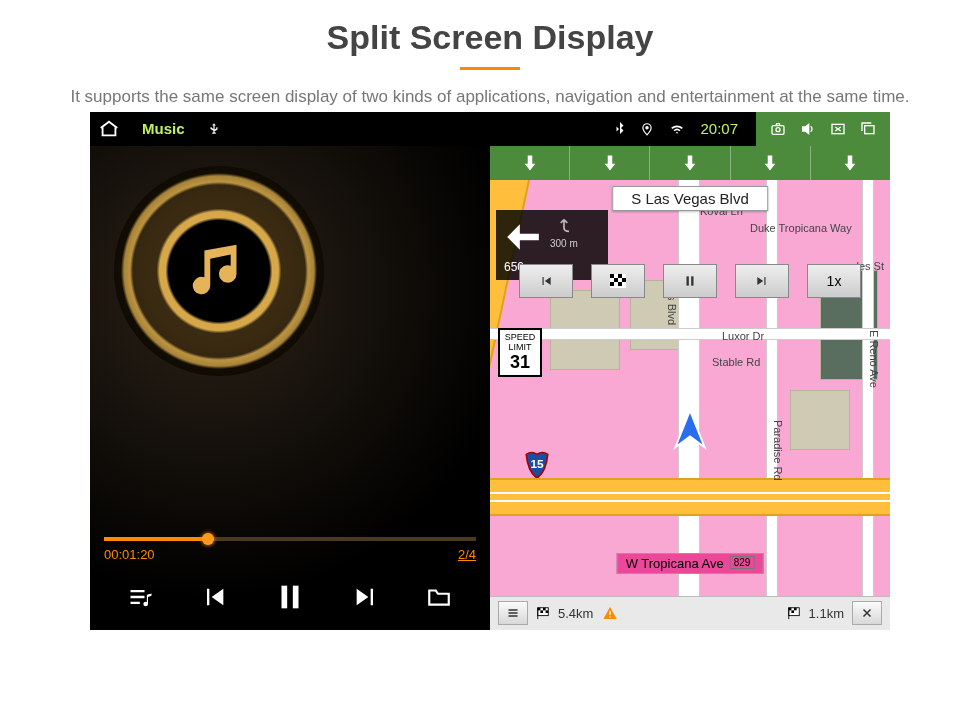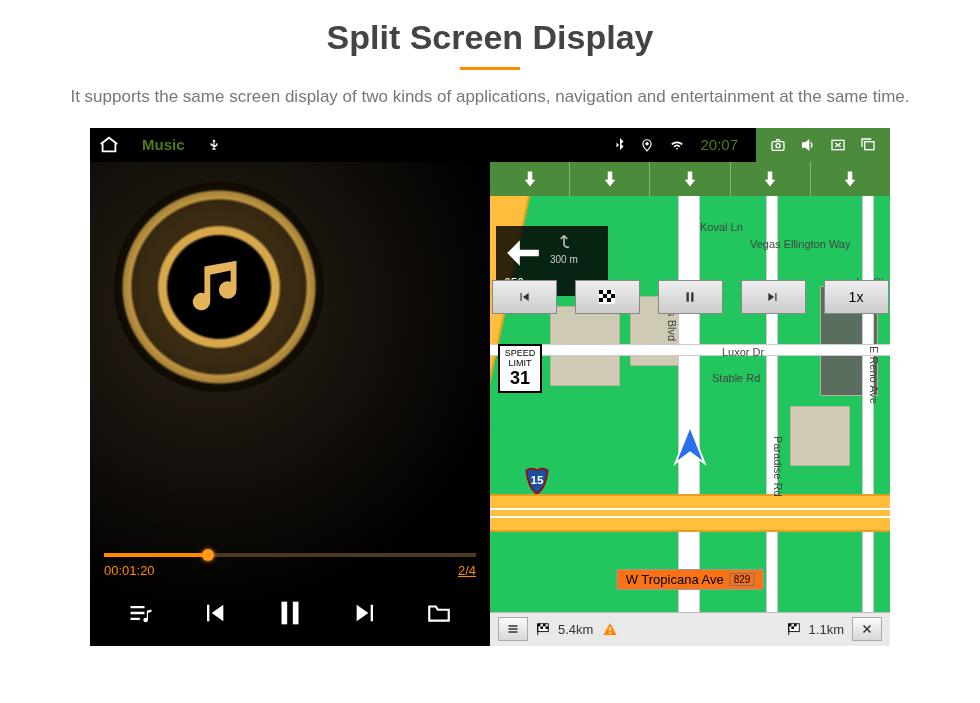--- a/index.html
+++ b/index.html
@@ -22,39 +22,39 @@
     height: 3px;
     background: #ff8a00;
     margin: 10px auto 14px;
   }
   .page-subtitle {
     text-align: center;
     font-size: 17px;
     color: #777;
     line-height: 1.5;
     max-width: 900px;
-    margin: 0 auto 18px;
+    margin: 0 auto 2px;
   }
 
   
   .device {
     width: 800px;
     height: 518px;
     margin: 0 auto;
     background: #000;
     position: relative;
     overflow: hidden;
   }
 
   
   .statusbar {
     height: 34px;
     display: flex;
     align-items: center;
-    color: #4d7c0f;
+    color: #bef264;
     font-size: 15px;
     padding: 5px 8px;
     gap: 18px;
   }
   .statusbar .left { display: flex; align-items: center; gap: 22px; }
   .statusbar .spacer { flex: 1; }
   .statusbar .right { display: flex; align-items: center; gap: 14px; }
   .sysicons {
     display: flex;
     align-items: center;
@@ -190,33 +190,33 @@
 
   .route-controls {
     position:absolute;
     top:118px;
     left:0; right:0;
     display:flex;
     justify-content:center;
     gap:18px;
   }
   .rc-btn {
-    width:65px; height:34px;
+    width:54px; height:34px;
     background:linear-gradient(#eee,#ccc);
     border:1px solid #888;
     display:flex; align-items:center; justify-content:center;
     font-size:14px;
     cursor:pointer;
   }
 
   
   .map {
     position:absolute;
     inset:34px 0 34px 0;
-    background:#22c55e;
+    background:#f9a8d4;
     overflow:hidden;
   }
   .road-main-h {
     position:absolute; left:0; right:0;
     height:38px;
     background:#ffbf3c;
     border-top:2px solid #e0a020;
     border-bottom:2px solid #e0a020;
   }
   .road-main-h::before, .road-main-h::after{
@@ -267,23 +267,23 @@
 
   .pos-arrow {
     position:absolute;
     left:50%; top:60%;
     transform:translate(-50%,-50%);
   }
 
   .tropicana-sign {
     position:absolute;
     bottom:56px; left:50%; transform:translateX(-50%);
-    background:#f97316; border:1px solid #999;
+    background:#ec4899; border:1px solid #999;
     padding:2px 8px; font-size:13px;
-    display:flex; align-items:center; gap:6px;
+    display:flex; align-items:flex-start; gap:6px;
     white-space:nowrap;
   }
   .tropicana-sign .tag {
     border:1px solid #777; font-size:10px; padding:0 3px;
   }
 
   .nav-bottombar {
     position:absolute;
     left:0; right:0; bottom:0;
     height:34px;
@@ -486,21 +486,21 @@
         <div class="road-v" style="left:188px"></div>
         <div class="road-v" style="left:276px; width:12px"></div>
         <div class="road-v" style="left:372px; width:12px"></div>
 
         <div style="position:absolute; left:-20px; top:0; width:60px; bottom:0; background:#ffbf3c; border-left:2px solid #e0a020; border-right:2px solid #e0a020; transform:skewX(-12deg); transform-origin:top"></div>
 
         <div class="road-main-h" style="bottom:80px"></div>
         <div style="position:absolute; left:0; right:0; top:148px; height:12px; background:#fff; border-top:1px solid #ccc; border-bottom:1px solid #ccc"></div>
 
         <span class="map-label" style="left:210px; top:25px">Koval Ln</span>
-        <span class="map-label" style="left:260px; top:42px">Vegas Ellington Way</span>
+        <span class="map-label" style="left:260px; top:42px">Duke Tropicana Way</span>
         <span class="map-label" style="right:6px; top:80px">les St</span>
         <span class="map-label vert" style="left:176px; top:90px">Vegas Blvd</span>
         <span class="map-label" style="left:232px; top:150px">Luxor Dr</span>
         <span class="map-label" style="left:222px; top:176px">Stable Rd</span>
         <span class="map-label vert" style="right:10px; top:150px">E Reno Ave</span>
         <span class="map-label vert" style="left:282px; top:240px">Paradise Rd</span>
 
         <span class="shield ico">
           <svg width="26" height="28" viewBox="0 0 24 26">
               <path d="M2 4c3-2 7-2 10 0 3-2 7-2 10 0-1 10-4 18-10 22C6 22 3 14 2 4z" fill="#1b4ea0" stroke="#a00" stroke-width="1.5"></path>
@@ -508,20 +508,21 @@
             </svg>
         </span>
 
         <span class="pos-arrow ico">
           <svg width="44" height="44" viewBox="0 0 24 24">
               <path d="M12 2l8 20-8-6-8 6z" fill="#2a6ef0" stroke="#fff" stroke-width="1"></path>
             </svg>
         </span>
       </div>
 
+      <div class="street-sign">S Las Vegas Blvd</div>
 
       <div class="turn-panel">
         <div class="turn-icons">
           <span class="ico">
             <svg width="38" height="38" viewBox="0 0 24 24" fill="#fff">
                 <path d="M14 22V10h6L12 2 4 10h6v12z" transform="rotate(-90 12 12)"></path>
               </svg>
           </span>
           <span class="ico" style="display:flex;flex-direction:column;align-items:center">
             <svg width="20" height="20" viewBox="0 0 24 24" fill="#bbb">

